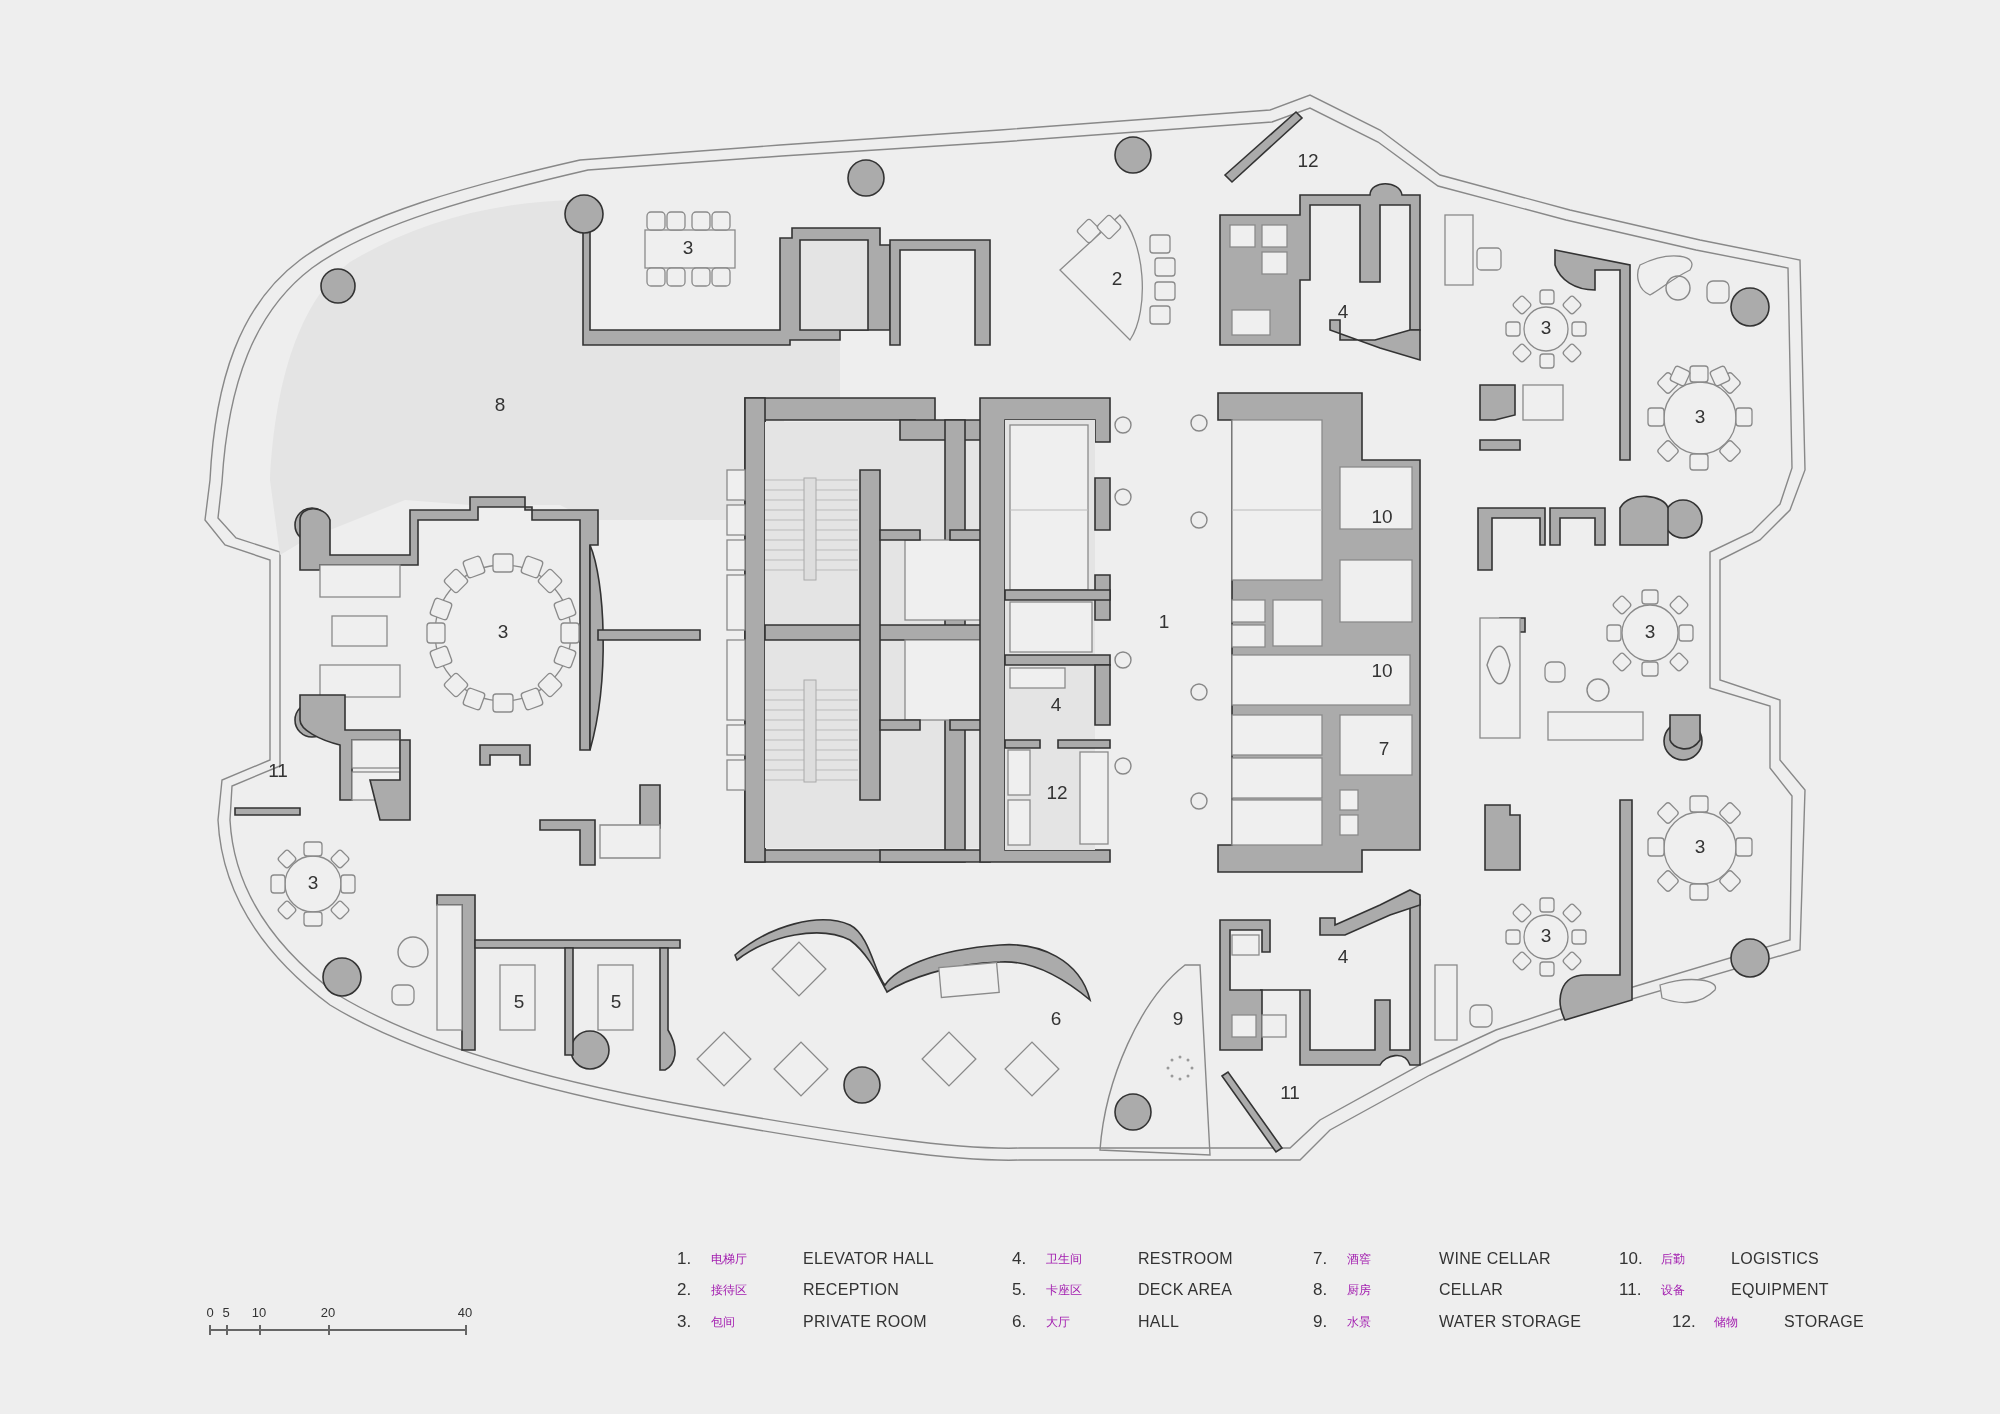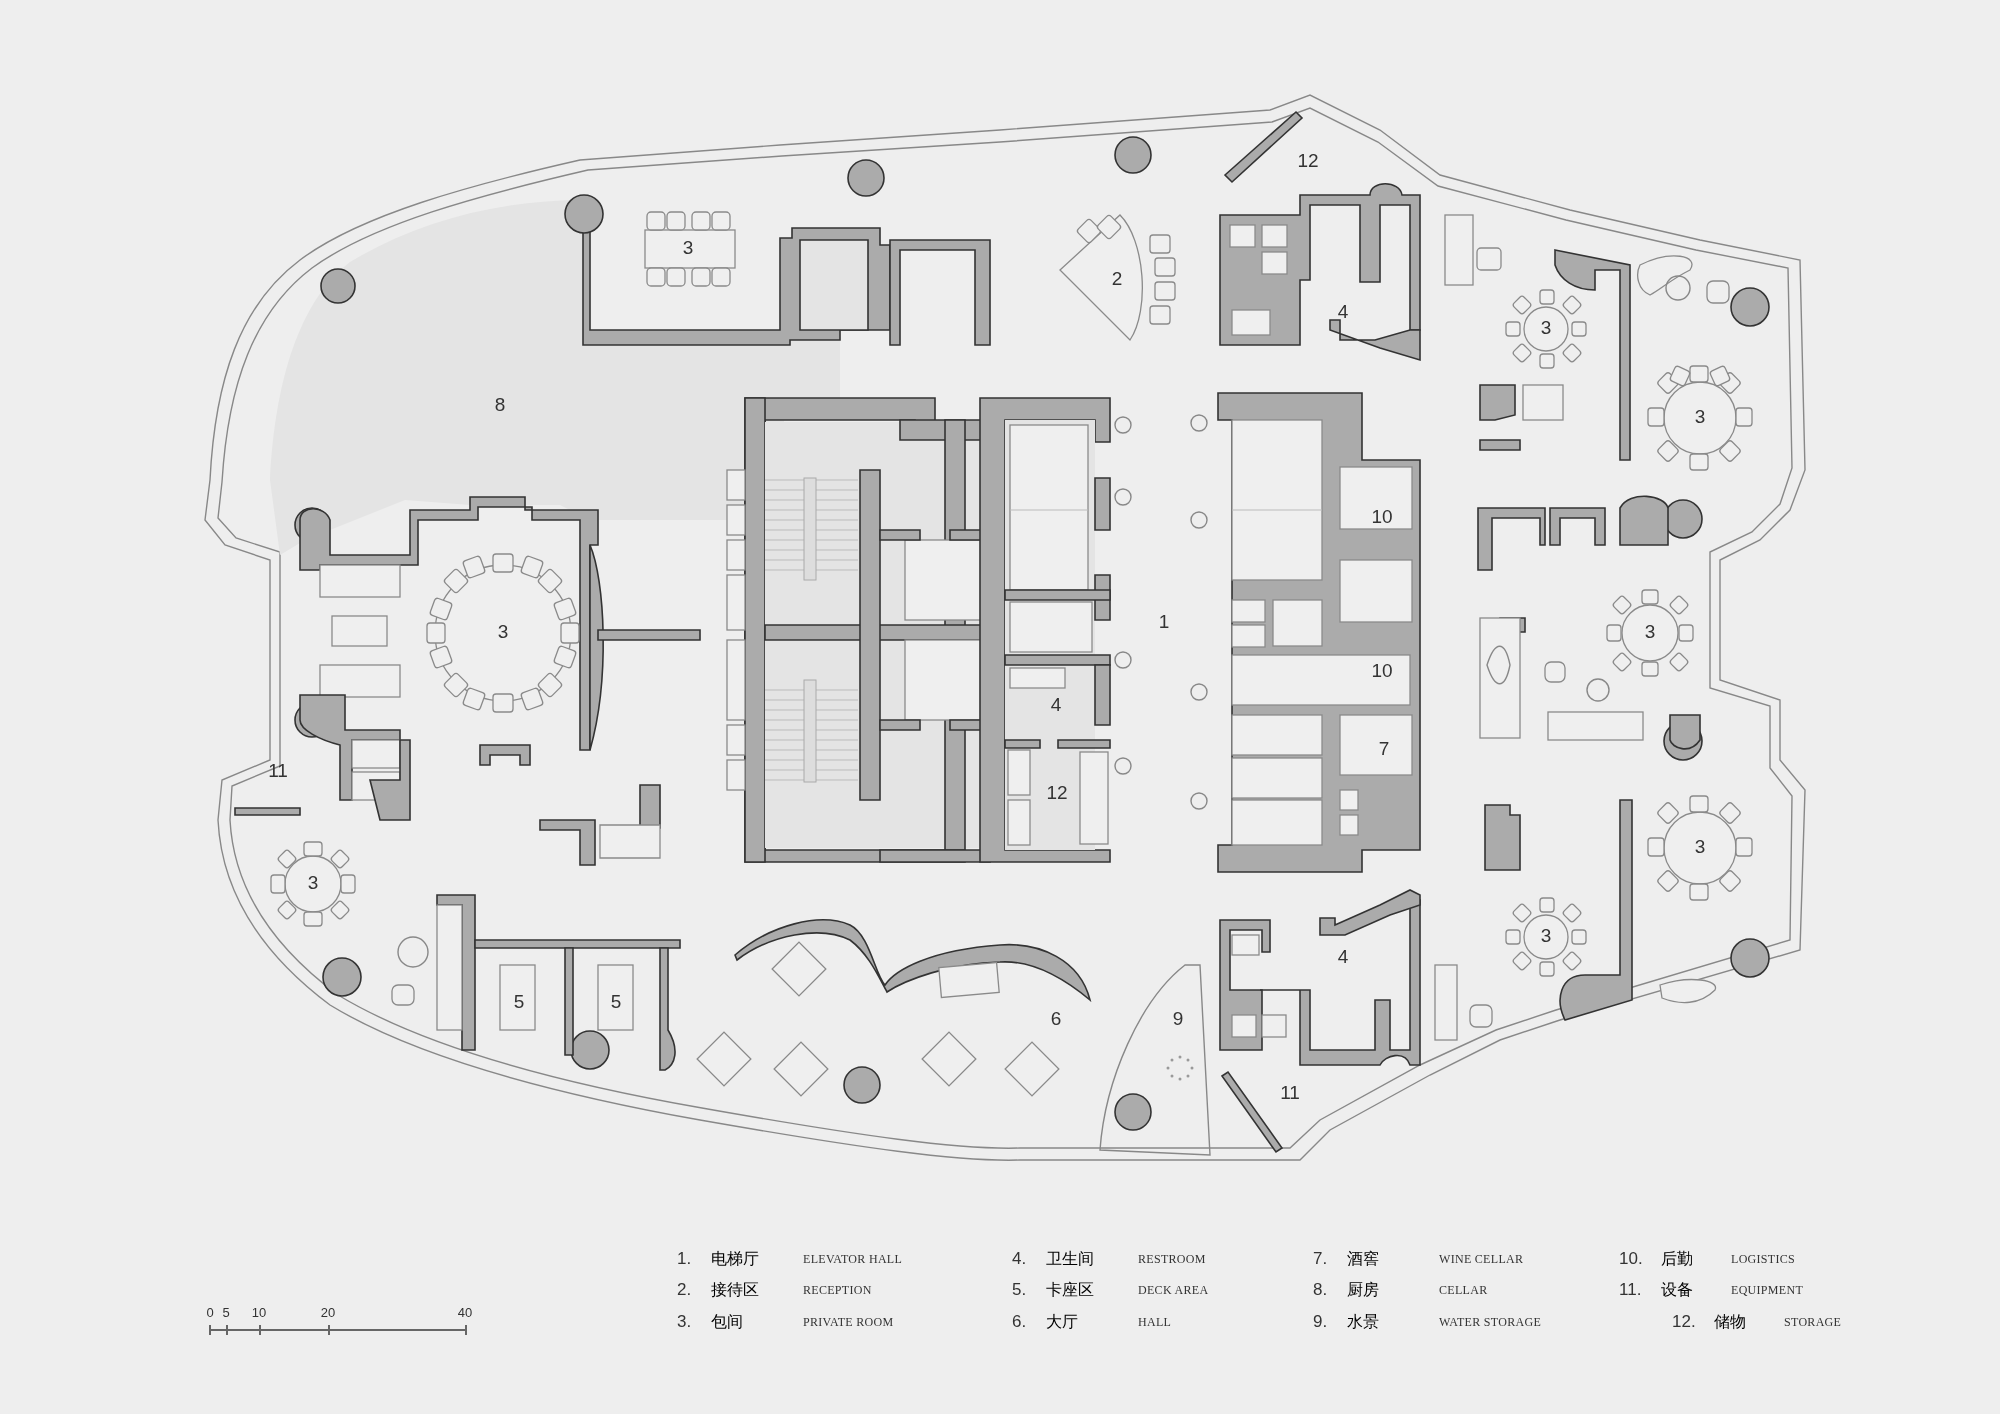--- a/index.html
+++ b/index.html
@@ -7,22 +7,22 @@
   #plan{position:absolute;left:0;top:0;width:2000px;height:1414px;}
   .wall{fill:#ababab;stroke:#333;stroke-width:1.6;}
   .thin{fill:none;stroke:#888;stroke-width:1.4;}
   .furn{fill:#efefef;stroke:#8a8a8a;stroke-width:1.3;}
   .room{fill:#e4e4e4;stroke:none;}
   .col{fill:#ababab;stroke:#333;stroke-width:1.6;}
   .lbl{font-family:"Liberation Sans","DejaVu Sans",sans-serif;font-size:19px;fill:#333;text-anchor:middle;dominant-baseline:middle;}
   .legend{position:absolute;top:1247px;left:0;width:2000px;height:100px;}
   .leg-item{position:absolute;height:24px;display:flex;align-items:center;white-space:nowrap;}
   .leg-num{font-family:"Liberation Sans",sans-serif;font-size:17px;color:#333;width:34px;}
-  .leg-zh{font-family:"DejaVu Sans",sans-serif;font-size:16px;color:#000000;width:92px;}
-  .leg-en{font-family:Liberation Serif, serif;font-size:12px;color:#333;letter-spacing:0.3px;}
+  .leg-zh{font-family:"DejaVu Sans",sans-serif;font-size:12px;color:#a21caf;width:92px;}
+  .leg-en{font-family:Liberation Sans, sans-serif;font-size:16px;color:#333;letter-spacing:0.3px;}
   .scale{position:absolute;left:205px;top:1305px;width:280px;height:36px;}
   .scale .tick{position:absolute;top:0;font-family:"Liberation Sans",sans-serif;font-size:13px;color:#333;transform:translateX(-50%);}
   .scale .bar{position:absolute;left:5px;top:24px;width:256px;height:2px;background:#666;}
   .scale .mark{position:absolute;top:20px;width:2px;height:10px;background:#666;}
 </style>
 </head>
 <body>
 
 <svg id="plan" viewBox="0 0 2000 1414" xmlns="http://www.w3.org/2000/svg">
 

